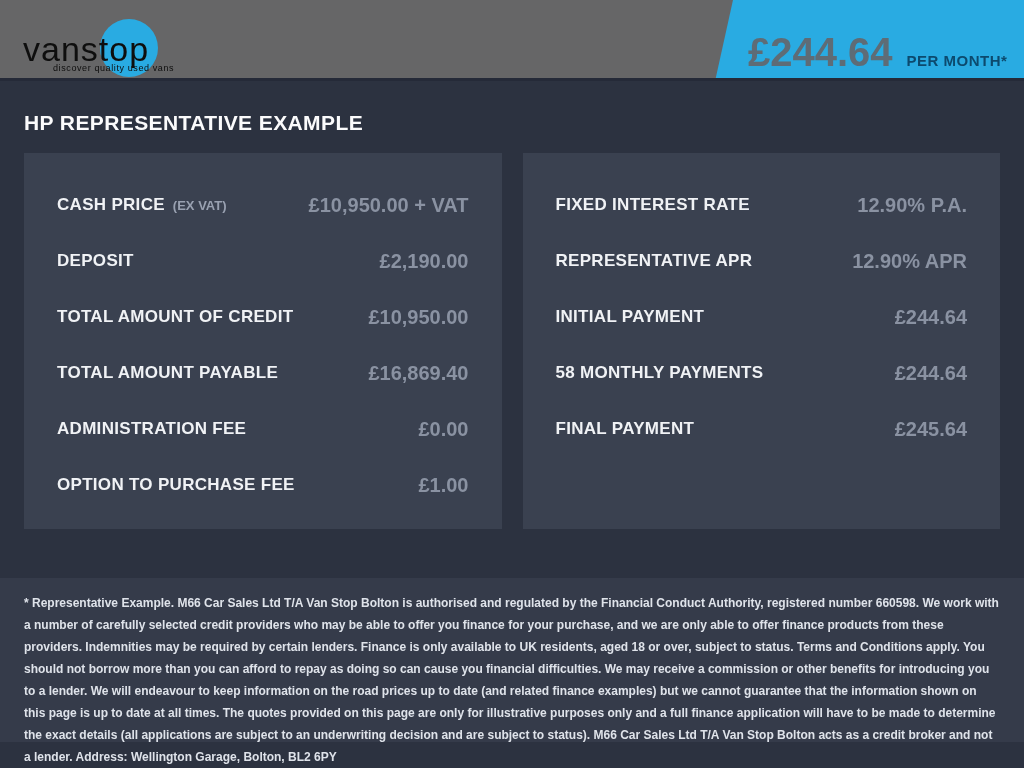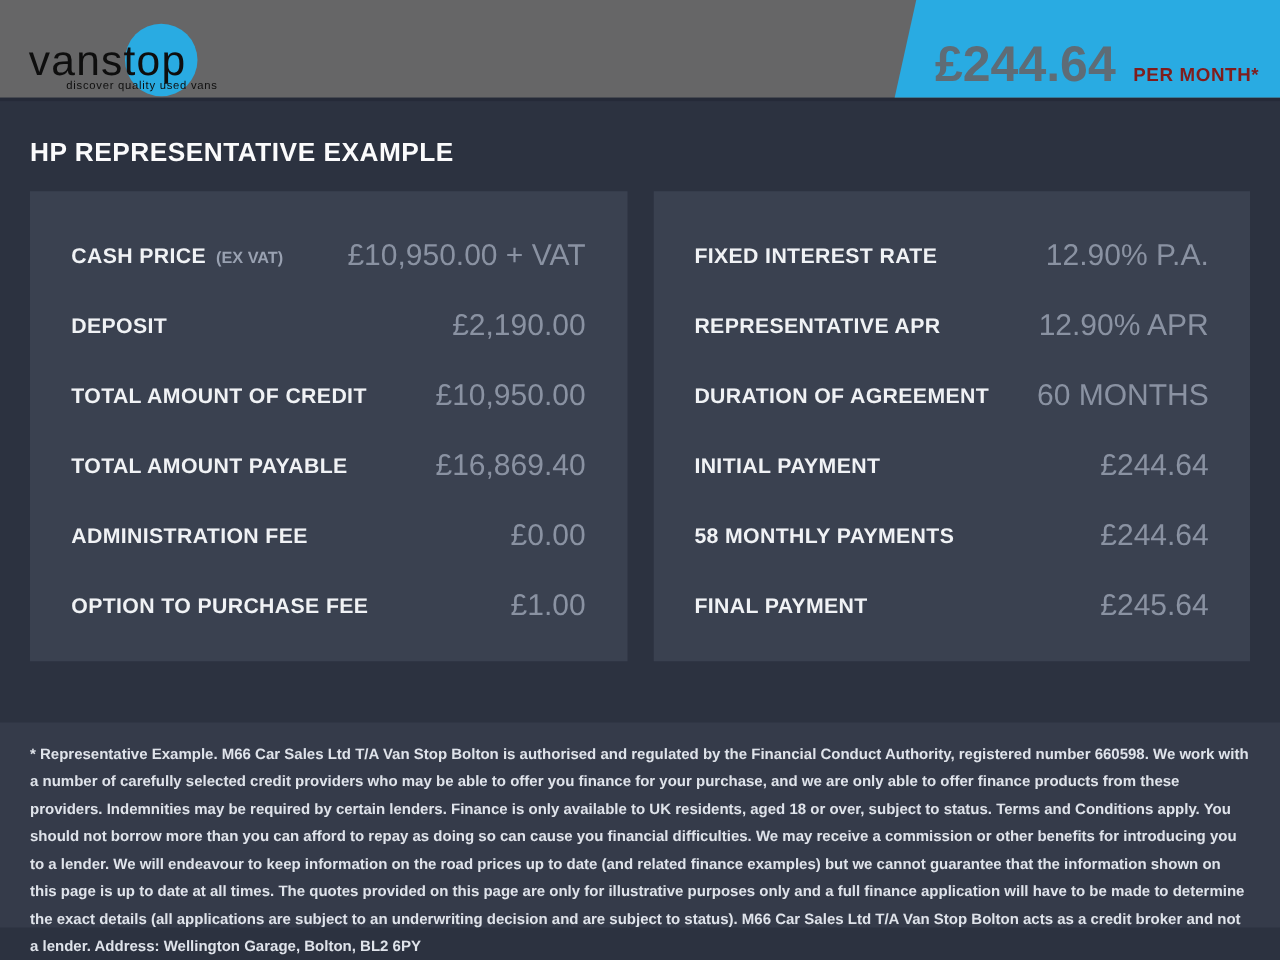--- a/index.html
+++ b/index.html
@@ -70,21 +70,21 @@
   .banner-amount {
     font-size: 40px;
     font-weight: bold;
     color: #5e6c76;
     line-height: 104px;
   }
   .banner-period {
     font-size: 15px;
     font-weight: bold;
     letter-spacing: 0.5px;
-    color: #7f1d1d;
+    color: #0c4a6e;
     margin-left: 14px;
   }
   .header-divider { height: 3px; background: #252a38; }
 
   
   .content {
     height: 497px;
     background: #2c3240;
     padding: 30px 24px 0;
   }
@@ -117,22 +117,22 @@
     white-space: nowrap;
   }
   .row-note {
     font-size: 13px;
     font-weight: bold;
     color: #99a1b1;
     margin-left: 8px;
     white-space: nowrap;
   }
   .row-value {
-    font-size: 24px;
-    font-weight: normal;
+    font-size: 20px;
+    font-weight: bold;
     color: #8a92a2;
     white-space: nowrap;
   }
 
   
   .footer {
     height: 164px;
     background: #353b4a;
     padding: 14px 24px 0;
   }
@@ -198,24 +198,20 @@
     <div class="panel">
       <div class="finance-row">
         <span class="row-label">FIXED INTEREST RATE</span>
         <span class="row-value">12.90% P.A.</span>
       </div>
       <div class="finance-row">
         <span class="row-label">REPRESENTATIVE APR</span>
         <span class="row-value">12.90% APR</span>
       </div>
       <div class="finance-row">
-        <span class="row-label">DURATION OF AGREEMENT</span>
-        <span class="row-value">60 MONTHS</span>
-      </div>
-      <div class="finance-row">
         <span class="row-label">INITIAL PAYMENT</span>
         <span class="row-value">£244.64</span>
       </div>
       <div class="finance-row">
         <span class="row-label">58 MONTHLY PAYMENTS</span>
         <span class="row-value">£244.64</span>
       </div>
       <div class="finance-row">
         <span class="row-label">FINAL PAYMENT</span>
         <span class="row-value">£245.64</span>

